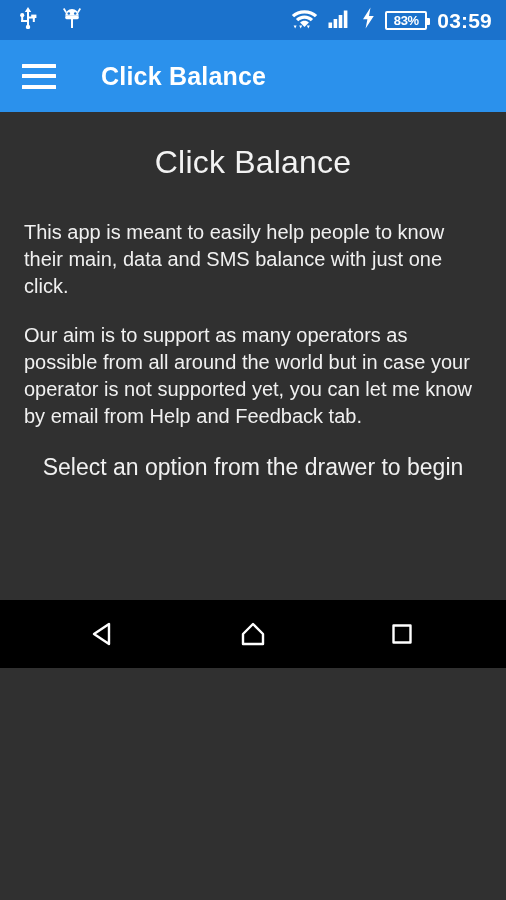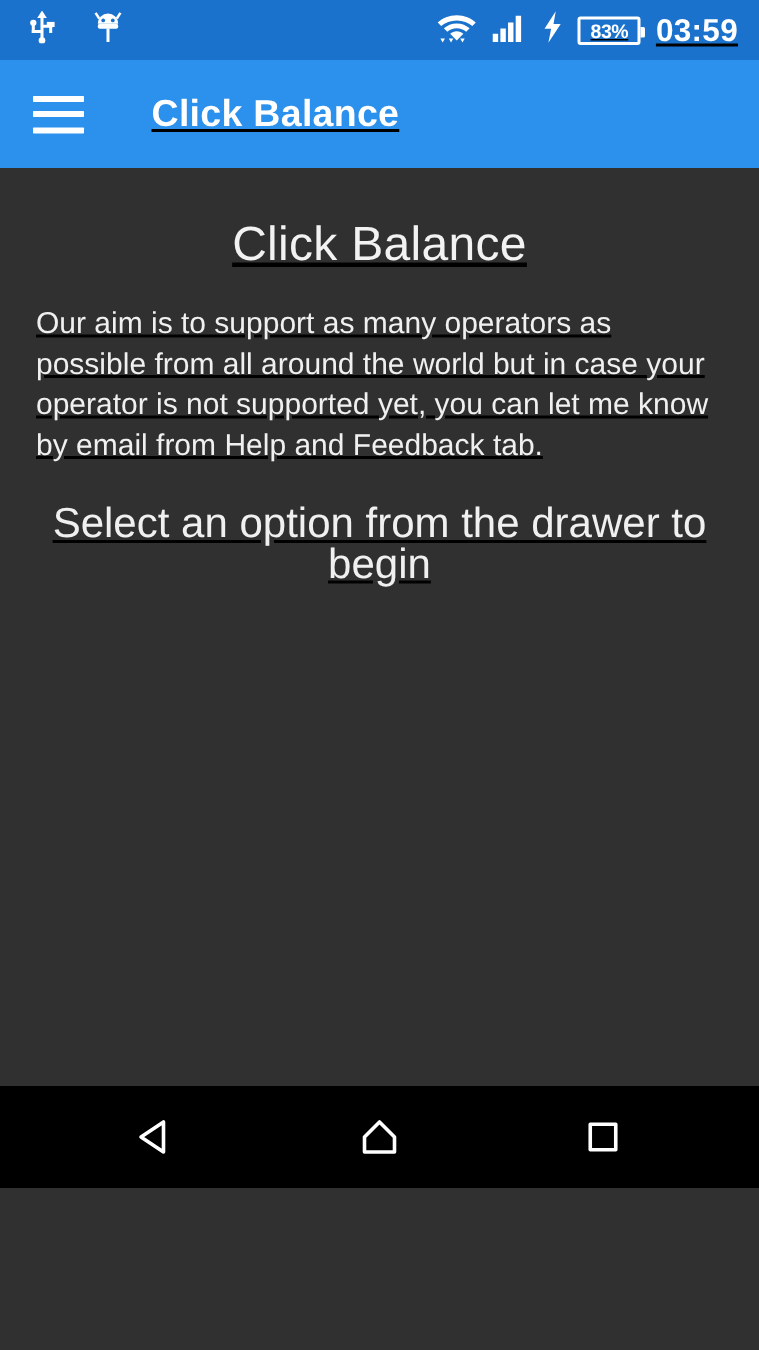--- a/index.html
+++ b/index.html
@@ -4,24 +4,23 @@
 <style>
   * { margin:0; padding:0; box-sizing:border-box; }
   html, body {
     width:506px; height:900px;
     background:#303030;
     font-family:"Liberation Sans", sans-serif;
     overflow:hidden;
   }
   #phone {
     position:relative;
-    width:506px; height:792px;
+    width:506px; height:668px;
     display:flex; flex-direction:column;
     background:#fde047;
-    text-decoration:underline;
   }
 
   
   .status-bar {
     height:40px; flex:0 0 40px;
     background:#1B72CC;
     display:flex; align-items:center;
     padding:0 14px 0 18px;
     color:#ffffff;
   }
@@ -90,21 +89,21 @@
   .para {
     color:#f0f0f0;
     font-size:20px;
     line-height:27px;
     margin-top:22px;
     text-align:left;
   }
   .para.first { margin-top:38px; }
   .hint {
     color:#f0f0f0;
-    font-size:28px;
+    font-size:23px;
     line-height:27px;
     text-align:center;
     margin-top:24px;
   }
 
   
   .nav-bar {
     height:68px; flex:0 0 68px;
     background:#000000;
     display:flex; align-items:center; justify-content:space-around;
@@ -194,20 +193,21 @@
     <div class="hamburger">
       <span></span>
       <span></span>
       <span></span>
     </div>
     <div class="app-title">Click Balance</div>
   </div>
 
   <div class="content">
     <h1 class="page-heading">Click Balance</h1>
+    <p class="para first">This app is meant to easily help people to know their main, data and SMS balance with just one click.</p>
     <p class="para">Our aim is to support as many operators as possible from all around the world but in case your operator is not supported yet, you can let me know by email from Help and Feedback tab.</p>
     <p class="hint">Select an option from the drawer to begin</p>
   </div>
 
   <div class="nav-bar">
     <div class="nav-btn">
       <svg width="30" height="30" viewBox="0 0 30 30">
         <polygon points="20,5 20,25 5,15" fill="none" stroke="#ffffff" stroke-width="2.4" stroke-linejoin="round"></polygon>
       </svg>
     </div>

